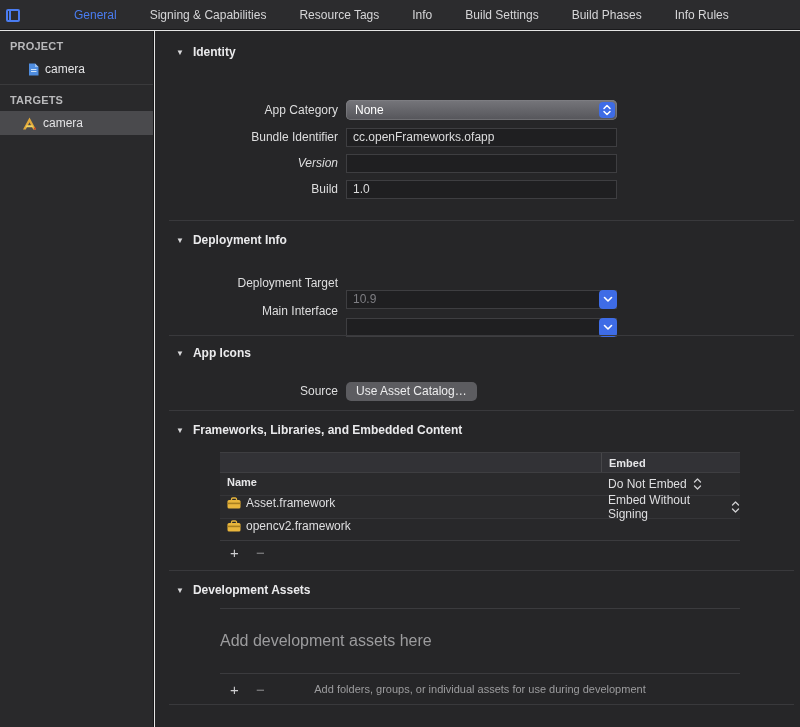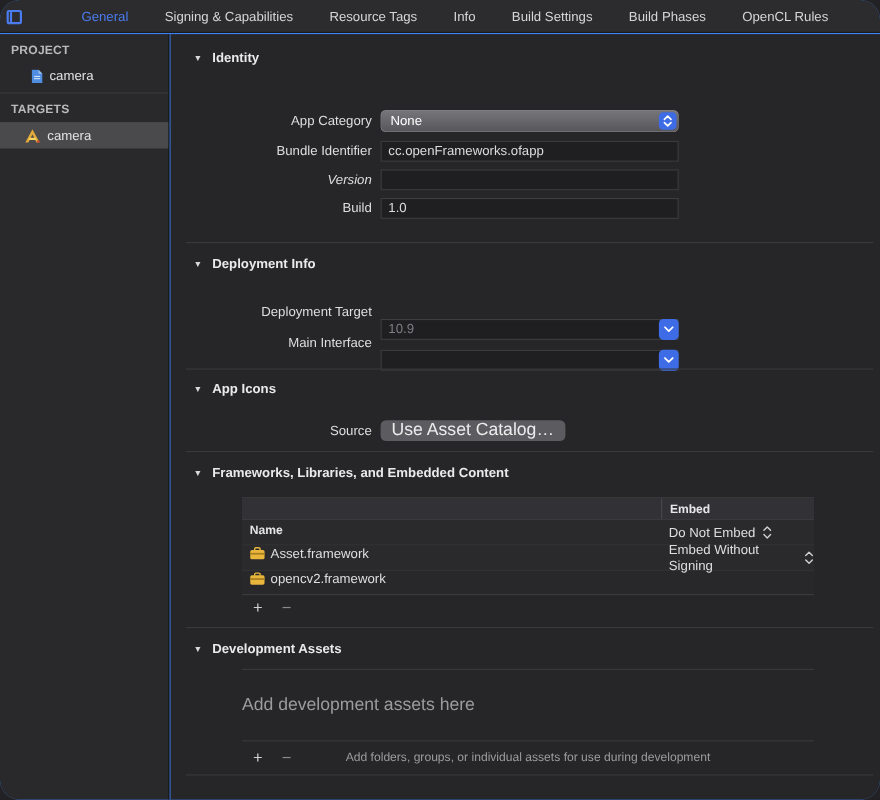--- a/index.html
+++ b/index.html
@@ -1,18 +1,18 @@
 <!DOCTYPE html>
 <html><head>
 <meta charset="utf-8">
 <style>
   * { margin:0; padding:0; box-sizing:border-box; }
   html,body { width:800px; height:727px; background:#222224; }
   body { font-family:"Liberation Sans", sans-serif; -webkit-font-smoothing:antialiased; }
-  .window { position:relative; width:800px; height:727px; overflow:hidden; background:#3b82f6;border-radius:18px; }
+  .window { position:relative; width:800px; height:727px; overflow:hidden; background:#e5e5e5; }
 
   
   .tabbar { position:absolute; top:0; left:0; right:0; height:30px; background:#2c2c2e; border-bottom:1px solid #19191b; }
   .tabbar-icon { position:absolute; left:6px; top:9px; width:14px; height:13px; border:2px solid #4a7cf0; border-radius:2px; }
   .tabbar-icon::after { content:""; position:absolute; left:1px; top:0; bottom:0; width:2px; background:#4a7cf0; }
   .tabs { position:absolute; left:74px; top:0; height:30px; display:flex; align-items:center; gap:33px; }
   .tab { font-size:12px; color:#d6d6d8; white-space:nowrap; cursor:default; }
   .tab.active { color:#4a7cf0; }
 
   
@@ -36,21 +36,21 @@
 
   .text-field { width:271px; height:19px; background:#1f1f21; border:1px solid #3e3e41; color:#dcdcdd; font-size:12px; padding:0 6px; display:flex; align-items:center; }
   .muted { color:#7e7e83; }
 
   .popup-btn { position:relative; width:271px; height:20px; border-radius:5px; background:linear-gradient(#76767b,#55555a); box-shadow:inset 0 0 0 0.5px #86868a; display:flex; align-items:center; padding-left:9px; color:#ffffff; font-size:12px; }
   .stepper { position:absolute; right:2px; top:2px; width:16px; height:16px; border-radius:4px; background:#3e6ce6; display:flex; align-items:center; justify-content:center; }
 
   .combo { position:relative; width:271px; height:19px; background:#1f1f21; border:1px solid #3e3e41; color:#7e7e83; font-size:12px; padding:0 24px 0 6px; display:flex; align-items:center;margin-top:32px; }
   .combo-btn { position:absolute; right:-1px; top:-1px; width:18px; height:19px; border-radius:4px; background:#3e6ce6; display:flex; align-items:center; justify-content:center; }
 
-  .gray-btn { display:inline-flex; align-items:center; height:19px; padding:0 10px; background:#5c5c60; border-radius:5px; color:#ededee; font-size:16px; }
+  .gray-btn { display:inline-flex; align-items:center; height:19px; padding:0 10px; background:#5c5c60; border-radius:5px; color:#ededee; font-size:12px; }
 
   
   .fw-table { position:absolute; left:65px; top:421px; width:520px; border-top:1px solid #3e3e41; }
   .fw-head { height:20px; background:#323236; border-bottom:1px solid #3e3e41; display:flex; align-items:center; font-size:11px; font-weight:bold; color:#e6e6e8; }
   .cell-name { width:381px; padding-left:7px; flex:none; display:flex; align-items:center; gap:5px;margin-top:38px; }
   .cell-embed { flex:1; padding-left:7px; display:flex; align-items:center; gap:6px; }
   .fw-head .cell-embed { border-left:1px solid #47474a; align-self:stretch; }
   .fw-row { height:23px; display:flex; align-items:center; font-size:12px; color:#dfdfe1; border-bottom:1px solid #353538; background:#2a2a2c; }
   .fw-empty { height:22px; border-bottom:1px solid #3b3b3e; background:#28282a; }
   .toolbox-icon { width:14px; height:12px; display:inline-block; }
@@ -77,21 +77,21 @@
 
   <div class="tabbar">
     <div class="tabbar-icon"></div>
     <div class="tabs">
       <span class="tab active">General</span>
       <span class="tab">Signing &amp; Capabilities</span>
       <span class="tab">Resource Tags</span>
       <span class="tab">Info</span>
       <span class="tab">Build Settings</span>
       <span class="tab">Build Phases</span>
-      <span class="tab">OpenCL Rules</span>
+      <span class="tab">Info Rules</span>
     </div>
   </div>
 
   <div class="sidebar">
     <div class="side-header">PROJECT</div>
     <div class="side-item">
       <span class="doc-icon">
         <svg width="11" height="13" viewBox="0 0 11 13">
           <path d="M1 0.5 h6 l3.5 3.5 v8.5 h-9.5 z" fill="#4f8de0"></path>
           <path d="M7 0.5 l3.5 3.5 h-3.5 z" fill="#9cc0ee"></path>

